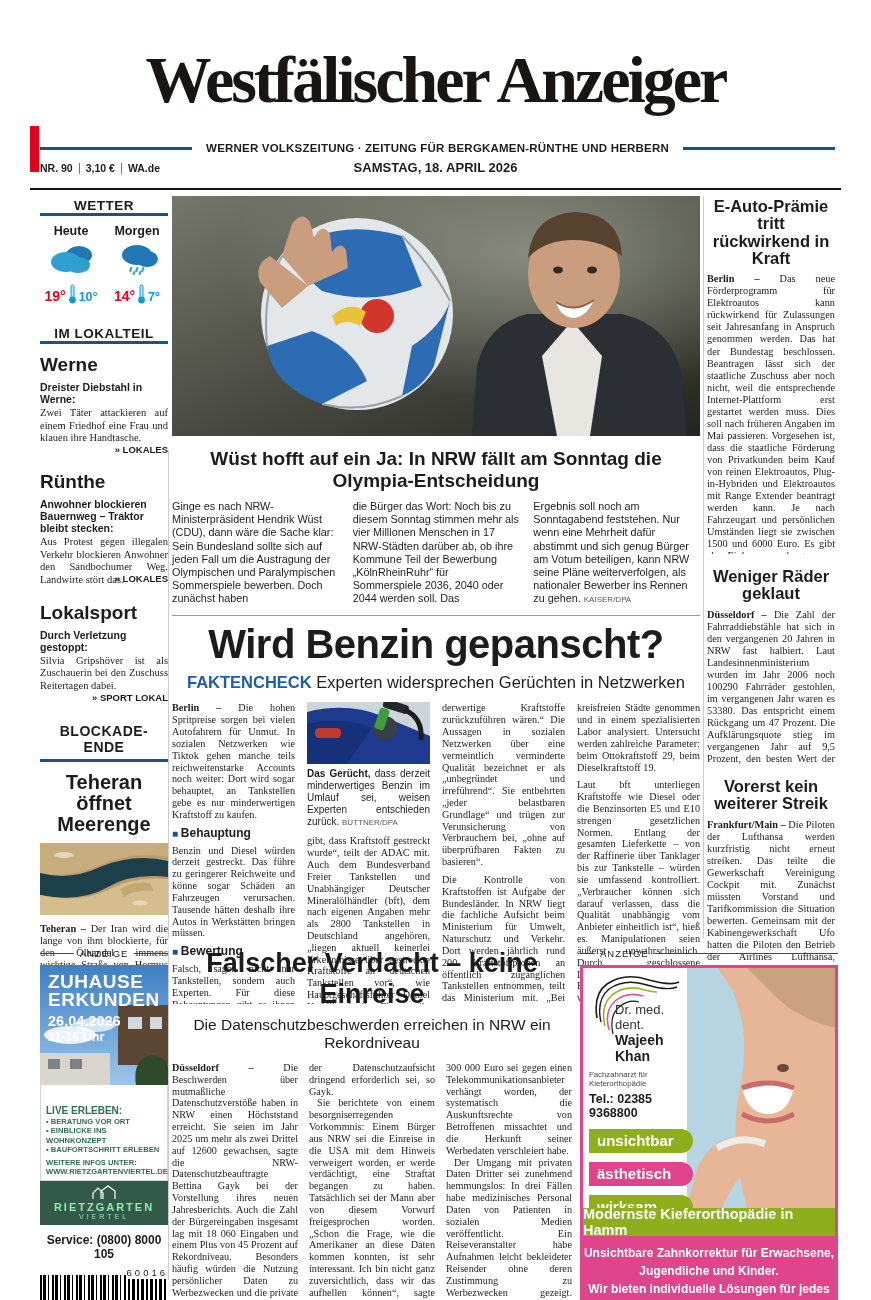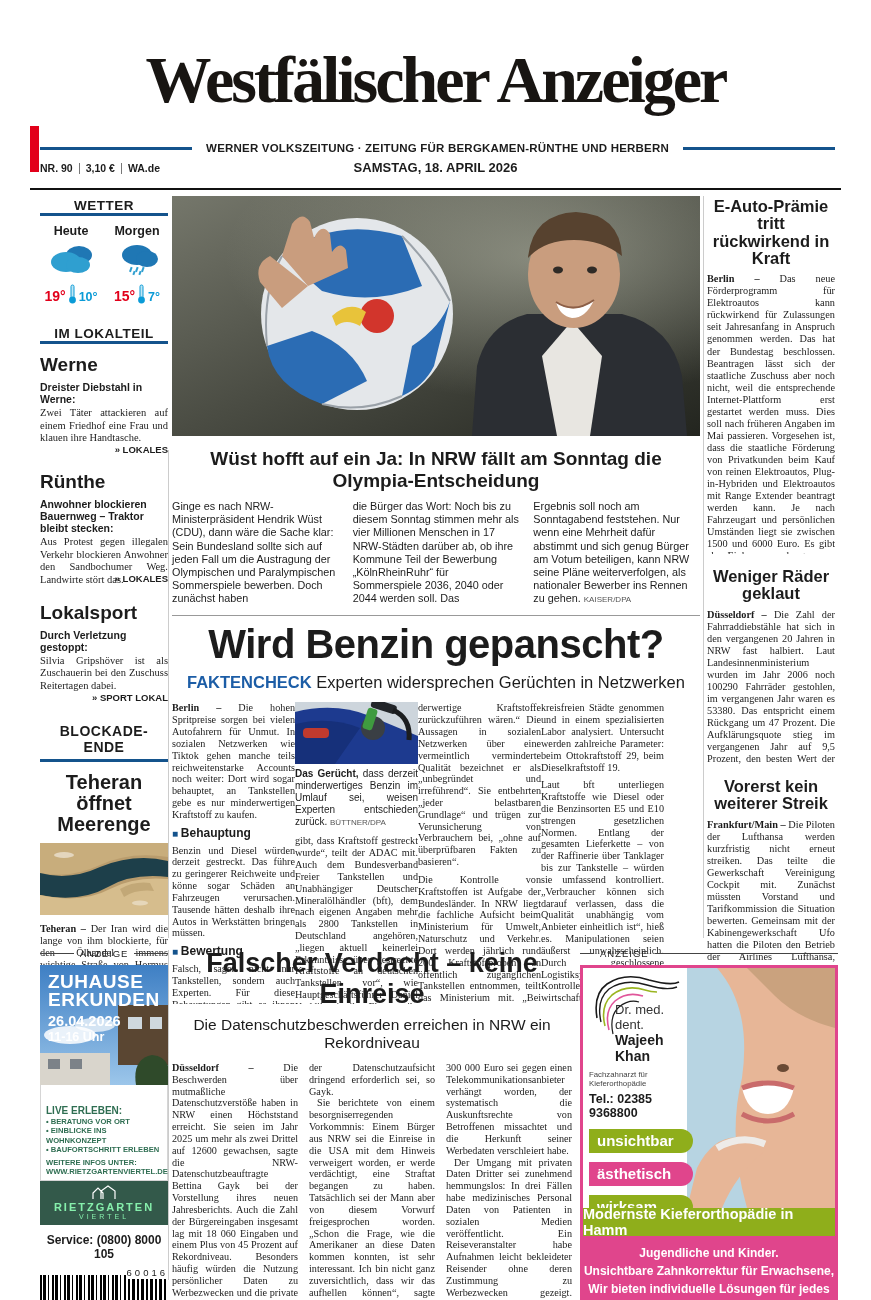--- a/index.html
+++ b/index.html
@@ -49,21 +49,21 @@
   
   .center { position:absolute; left:172px; top:196px; width:528px; }
   .main-photo { width:528px; height:240px; display:block; }
   .ps-head { font-family:"Liberation Sans", sans-serif; font-weight:bold; font-size:19px; text-align:center; margin:12px 0 8px; }
   .ps-cols { display:flex; gap:14px; }
   .ps-col { flex:1; font-family:"Liberation Sans", sans-serif; font-size:10.8px; line-height:1.22; text-align:left; }
   .thin-rule { border:none; border-top:1px solid #999; margin:10px 0 6px; }
   .benzin-head { font-family:"Liberation Sans", sans-serif; font-weight:bold; font-size:40px; text-align:center; letter-spacing:-.5px; margin-top:2px; }
   .benzin-sub { font-family:"Liberation Sans", sans-serif; font-size:16.5px; text-align:center; margin:6px 0 10px; }
   .kicker-blue { color:#1c5da6; font-weight:bold; }
-  .benzin-cols { display:flex; }
+  .benzin-cols { display:flex; gap:12px; }
   .bcol { width:123px; height:302px; overflow:hidden; font-size:10.2px; line-height:1.16; text-align:justify; }
   .bcol p { margin-bottom:6px; }
   .sec-head { font-family:"Liberation Sans", sans-serif; font-weight:bold; font-size:12px; margin:5px 0 4px; }
   .sec-head::before { content:"■ "; color:#14538c; font-size:10px; }
   .dl { font-weight:bold; }
   .fuel-img { width:123px; height:62px; display:block; }
   .fig-cap { font-family:"Liberation Sans", sans-serif; font-size:10px; line-height:1.18; text-align:justify; margin:4px 0 8px; }
   .fig-cap b { font-weight:bold; }
 
   
@@ -186,21 +186,21 @@
           <ellipse cx="35" cy="17" rx="11" ry="8" fill="#1f77b4"></ellipse>
           <g fill="#2f9fd0">
             <rect x="18" y="25" width="2" height="5" transform="rotate(20 19 27)"></rect>
             <rect x="24" y="25" width="2" height="5" transform="rotate(20 25 27)"></rect>
             <rect x="30" y="25" width="2" height="5" transform="rotate(20 31 27)"></rect>
             <rect x="21" y="29" width="2" height="4" transform="rotate(20 22 31)"></rect>
             <rect x="27" y="29" width="2" height="4" transform="rotate(20 28 31)"></rect>
           </g>
         </svg>
         <div class="wx-temp">
-          <span class="t-high">15°</span>
+          <span class="t-high">14°</span>
           <svg width="9" height="20" viewBox="0 0 9 20">
             <rect x="3" y="1" width="3" height="13" rx="1.5" fill="#bfe6f5" stroke="#0a9bd7" stroke-width="1"></rect>
             <circle cx="4.5" cy="16" r="3.4" fill="#0a9bd7"></circle>
           </svg>
           <span class="t-low">7°</span>
         </div>
       </div>
     </div>
 
     <div class="rail-head" style="margin-top:22px;">IM LOKALTEIL</div>
@@ -499,20 +499,20 @@
         <div class="doc-title">Dr. med. dent.</div>
         <div class="doc-name">Wajeeh Khan</div>
         <div class="doc-sub">Fachzahnarzt für Kieferorthopädie</div>
         <div class="doc-phone">Tel.: 02385 9368800</div>
         <div class="pill green">unsichtbar</div>
         <div class="pill pink">ästhetisch</div>
         <div class="pill green">wirksam</div>
       </div>
       <div class="dental-banner">Modernste Kieferorthopädie in Hamm</div>
       <div class="dental-footer">
+        <div>Unsichtbare Zahnkorrektur für Erwachsene,</div>
         <div>Jugendliche und Kinder.</div>
-        <div>Unsichtbare Zahnkorrektur für Erwachsene,</div>
         <div>Wir bieten individuelle Lösungen für jedes Alter!</div>
       </div>
     </div>
   </div>
 
 </div>
 
 </body></html>

